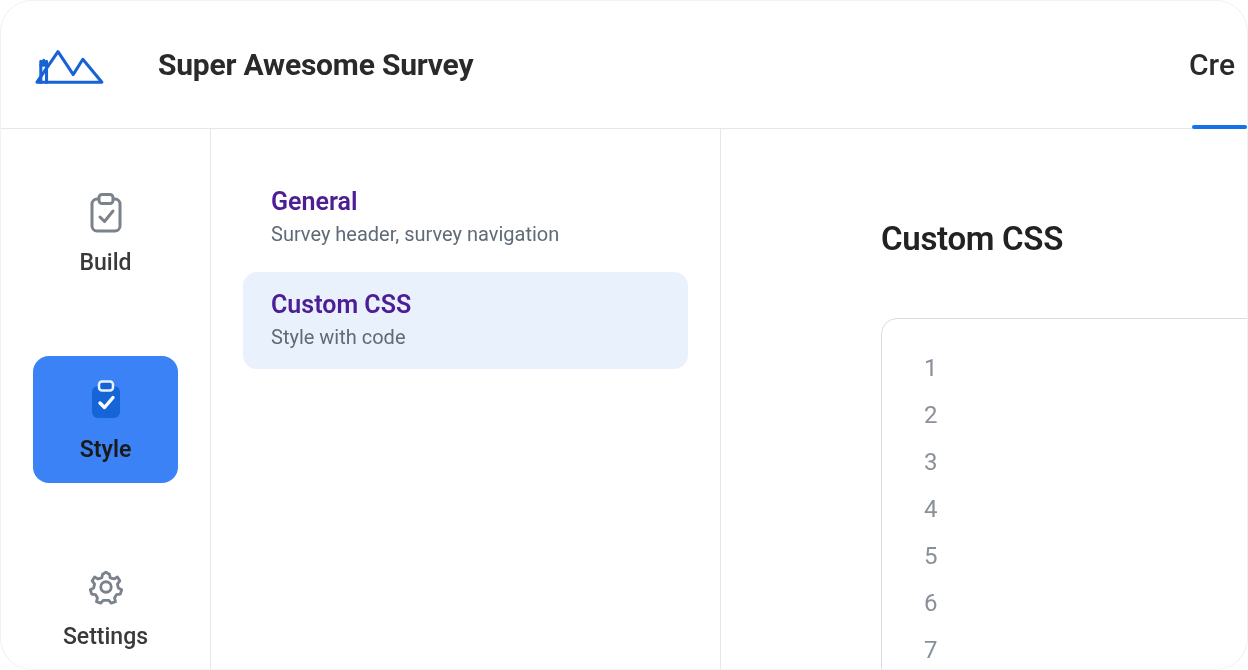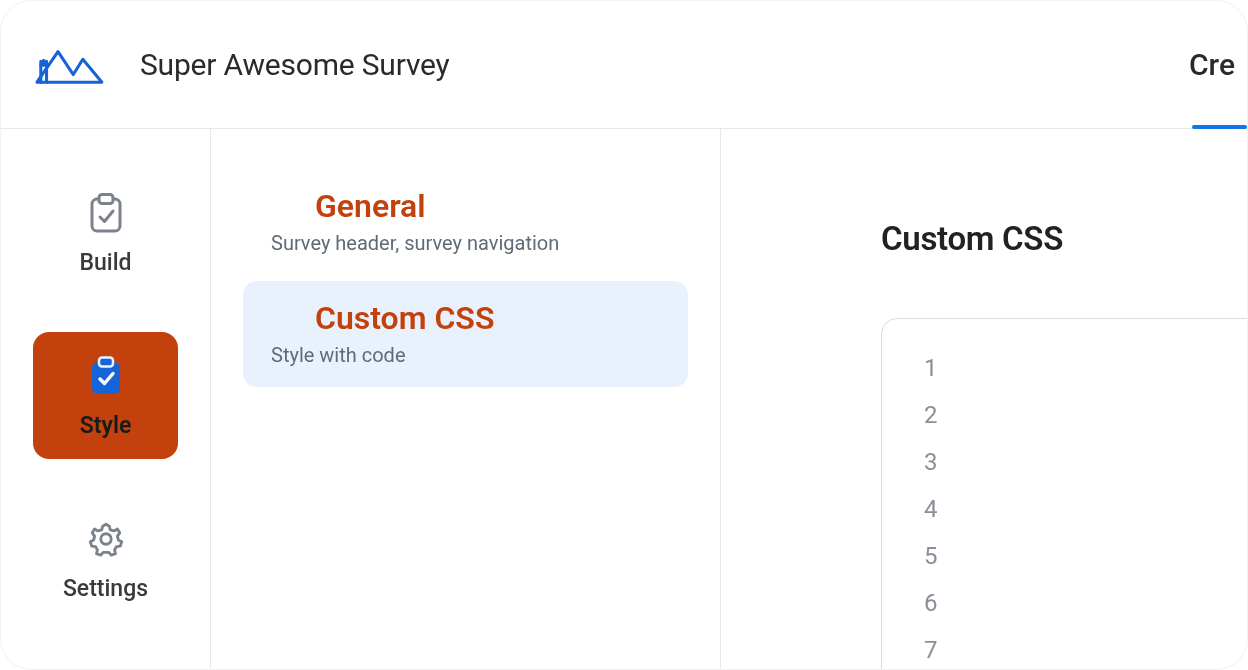--- a/index.html
+++ b/index.html
@@ -14,23 +14,23 @@
     border-bottom: 1px solid #e5e7eb;
     padding: 0 30px;
     position: relative;
   }
   .logo {
     width: 75px; height: 45px;
     display: flex; align-items: center; justify-content: center;
   }
   .title {
     font-size: 30px;
-    font-weight: 400;
+    font-weight: 700;
     color: #2a2a2a;
-    margin-left: 34px;
+    margin-left: 52px;
     letter-spacing: -0.2px;
   }
   .header-tab {
     position: absolute;
     right: 12px;
     top: 0;
     height: 100%;
     display: flex;
     align-items: center;
     font-size: 30px;
@@ -53,34 +53,34 @@
     display: flex;
     height: calc(100% - 128px);
   }
   .sidebar {
     width: 210px;
     border-right: 1px solid #e5e7eb;
     display: flex;
     flex-direction: column;
     align-items: center;
     padding-top: 40px;
-    gap: 36px;
+    gap: 60px;
   }
   .side-item {
     width: 145px;
     display: flex;
     flex-direction: column;
     align-items: center;
     gap: 14px;
     padding: 22px 0 20px;
     border-radius: 16px;
     cursor: pointer;
   }
   .side-item.active {
-    background: #c2410c;
+    background: #3b82f6;
   }
   .side-item .label {
     font-size: 23px;
     font-weight: 500;
     color: #3a3a3a;
   }
   .side-item.active .label {
     color: #1a1a1a;
     font-weight: 600;
   }
@@ -95,25 +95,24 @@
   .sub-item {
     padding: 18px 28px 20px;
     border-radius: 14px;
     cursor: pointer;
     margin-bottom: 6px;
   }
   .sub-item.active {
     background: #e9f2fc;
   }
   .sub-title {
-    font-size: 32px;
+    font-size: 25px;
     font-weight: 600;
-    color: #c2410c;
+    color: #4c1d95;
     margin-bottom: 6px;
-    margin-left: 44px;
   }
   .sub-desc {
     font-size: 20px;
     color: #5f6b78;
     font-weight: 400;
   }
 
   
   .content {
     flex: 1;

